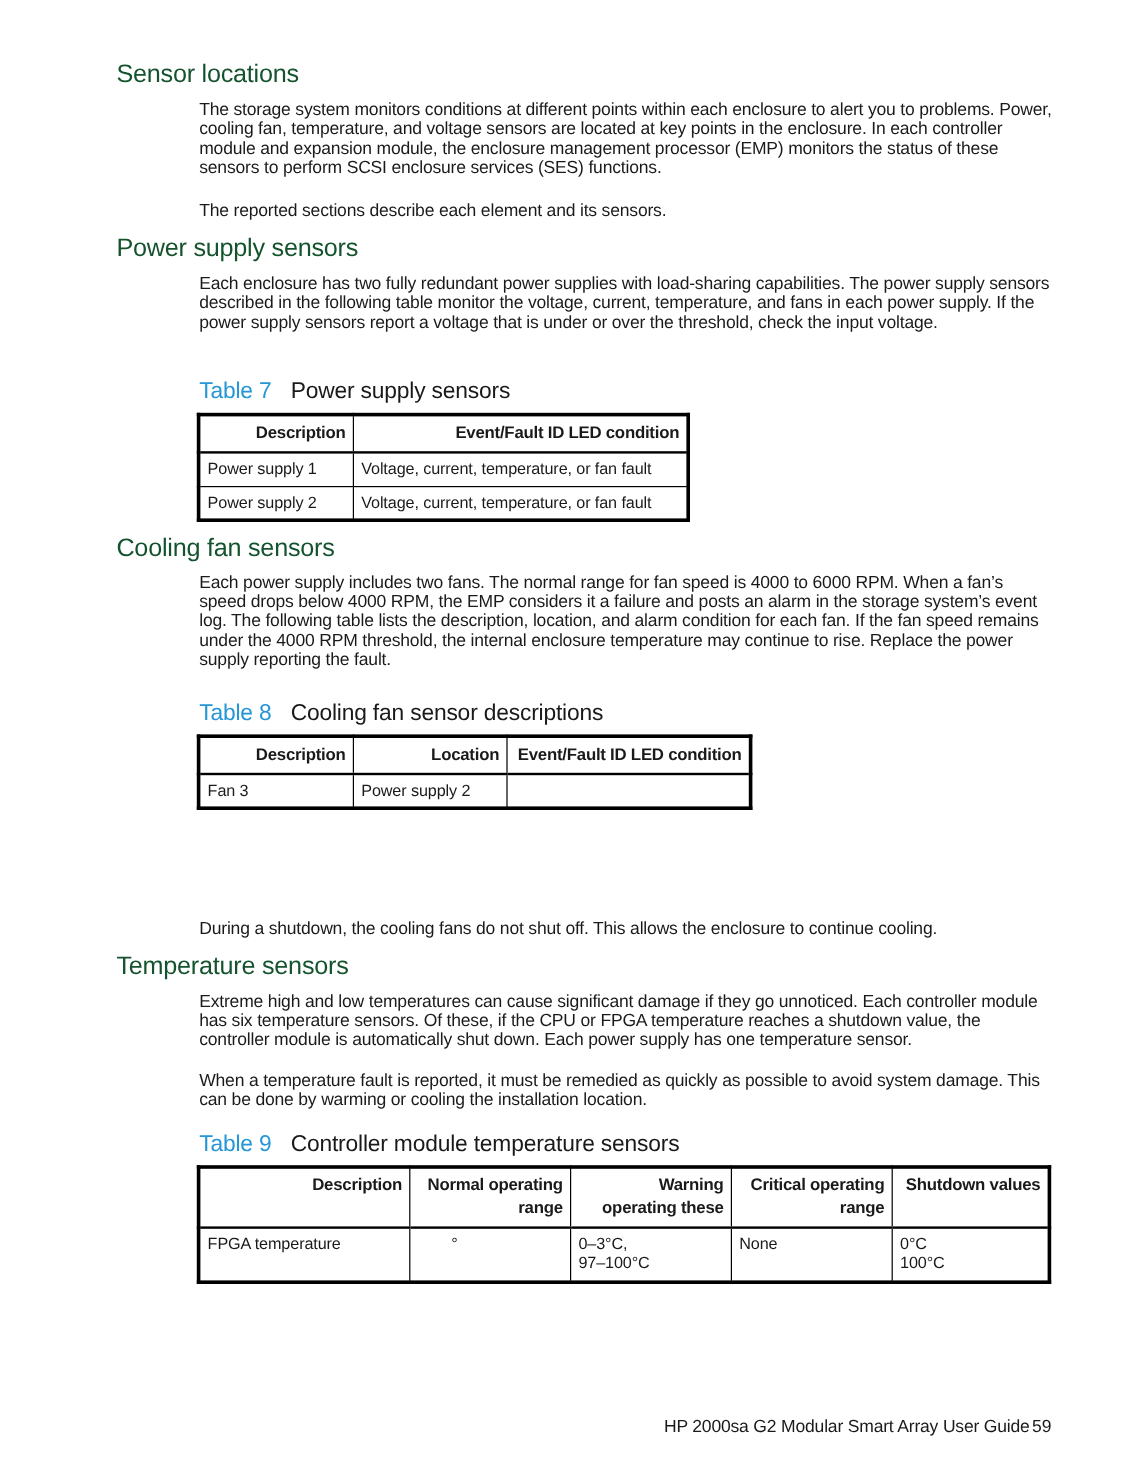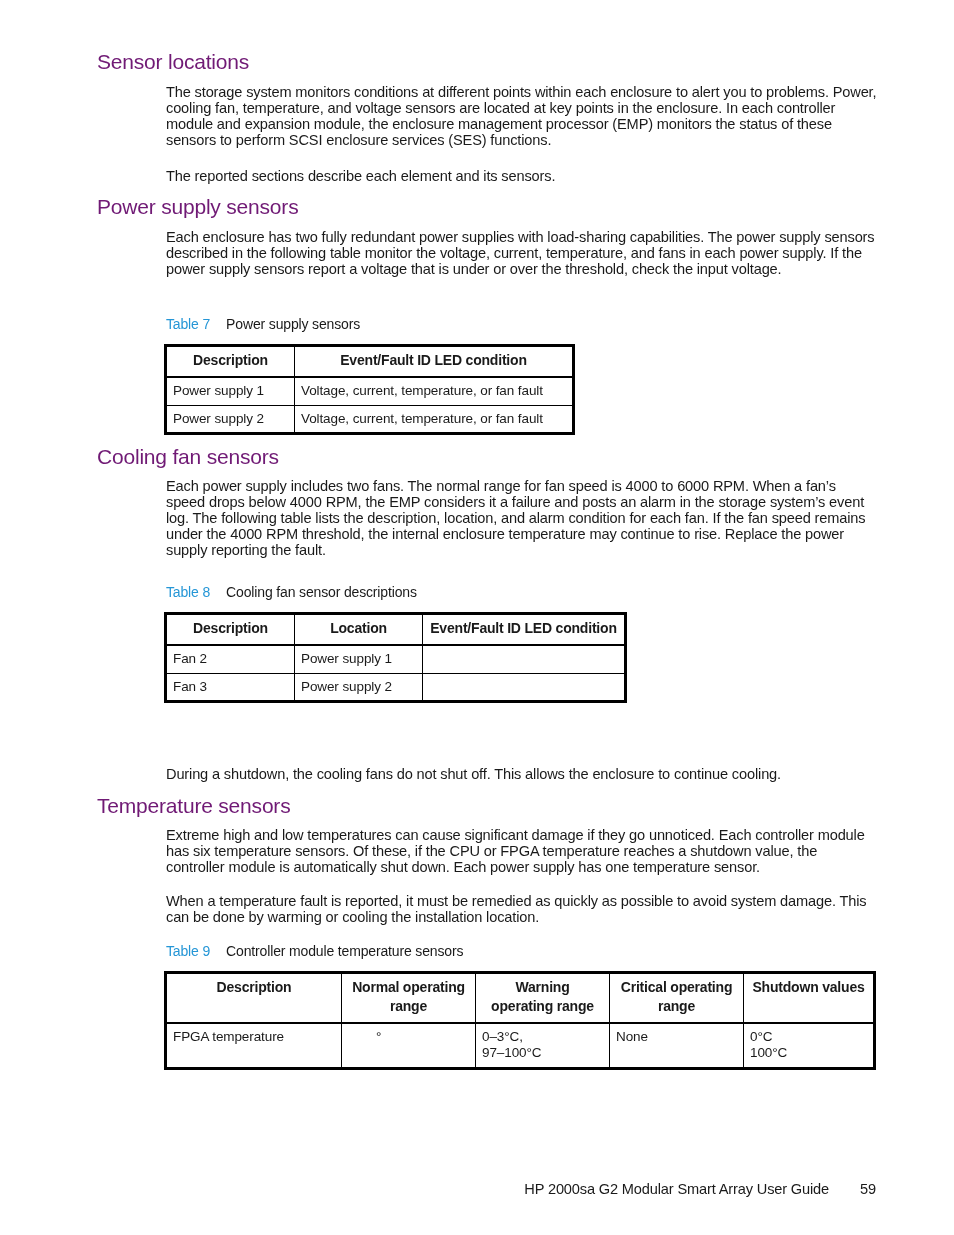--- a/index.html
+++ b/index.html
@@ -3,52 +3,52 @@
   <meta charset="utf-8">
   <style>
     html, body { margin: 0; padding: 0; background: #ffffff; }
     body {
       width: 954px; height: 1235px; position: relative; overflow: hidden;
       font-family: "Liberation Sans", "DejaVu Sans", sans-serif;
       color: #1a1a1a;
     }
     .h1 {
       position: absolute; left: 97px;
-      font-size: 21px; color: #701a75; font-weight: normal;
+      font-size: 21px; color: #14532d; font-weight: normal;
       margin: 0; letter-spacing: -0.2px;
     }
     .para {
       position: absolute; left: 166px; width: 712px;
       font-size: 14.6px; line-height: 16px; margin: 0; color: #1a1a1a;
       letter-spacing: -0.15px;
     }
     .caption {
-      position: absolute; left: 166px; font-size: 14px; margin: 0;
+      position: absolute; left: 166px; font-size: 19px; margin: 0;
       letter-spacing: -0.15px;
     }
     .caption .tnum { color: #2596d6; margin-right: 16px; }
     table.t {
       position: absolute; left: 164px;
       border-collapse: collapse; border: 3px solid #000;
       font-size: 13.5px;
     }
     table.t th {
-      text-align: center; vertical-align: top; font-weight: bold;
+      text-align: right; vertical-align: top; font-weight: bold;
       padding: 4px 6px 6px 6px; border: 1px solid #000; border-bottom: 2px solid #000;
       font-size: 14px; letter-spacing: -0.2px; line-height: 19px;
     }
     table.t td {
       vertical-align: top; padding: 5px 6px 5px 6px;
       border: 1px solid #000; line-height: 16px; letter-spacing: -0.1px;
     }
     .footer {
       position: absolute; right: 78px; top: 1181px;
       font-size: 14.6px; letter-spacing: -0.15px;
     }
-    .footer .pg { margin-left: 31px; }
+    .footer .pg { margin-left: 2px; }
     .deg-only { padding-left: 34px !important; }
   </style>
 </head>
 <body>
 
 <h2 class="h1" style="top:50px">Sensor locations</h2>
 <p class="para" style="top:84px">The storage system monitors conditions at different points within each enclosure to alert you to problems. Power, cooling fan, temperature, and voltage sensors are located at key points in the enclosure. In each controller module and expansion module, the enclosure management processor (EMP) monitors the status of these sensors to perform SCSI enclosure services (SES) functions.</p>
 <p class="para" style="top:168px">The reported sections describe each element and its sensors.</p>
 
 <h2 class="h1" style="top:195px">Power supply sensors</h2>
@@ -79,43 +79,38 @@
 <table class="t" style="top:612px; width:463px">
   <thead>
     <tr>
       <th style="width:115px">Description</th>
       <th style="width:115px">Location</th>
       <th>Event/Fault ID LED condition</th>
     </tr>
   </thead>
   <tbody>
     <tr style="height:28px">
-      <td>Fan 2</td>
-      <td>Power supply 1</td>
-      <td></td>
-    </tr>
-    <tr style="height:28px">
       <td>Fan 3</td>
       <td>Power supply 2</td>
       <td></td>
     </tr>
   </tbody>
 </table>
 <p class="para" style="top:766px">During a shutdown, the cooling fans do not shut off. This allows the enclosure to continue cooling.</p>
 
 <h2 class="h1" style="top:794px">Temperature sensors</h2>
 <p class="para" style="top:827px">Extreme high and low temperatures can cause significant damage if they go unnoticed. Each controller module has six temperature sensors. Of these, if the CPU or FPGA temperature reaches a shutdown value, the controller module is automatically shut down. Each power supply has one temperature sensor.</p>
 <p class="para" style="top:893px">When a temperature fault is reported, it must be remedied as quickly as possible to avoid system damage. This can be done by warming or cooling the installation location.</p>
 <p class="caption" style="top:943px"><span class="tnum">Table 9</span><span>Controller module temperature sensors</span></p>
 <table class="t" style="top:971px; width:712px">
   <thead>
     <tr>
       <th style="width:162px"><span>Description</span></th>
       <th style="width:121px"><span>Normal operating</span><br><span>range</span></th>
-      <th style="width:121px"><span>Warning</span><br><span>operating range</span></th>
+      <th style="width:121px"><span>Warning</span><br><span>operating these</span></th>
       <th style="width:121px"><span>Critical operating</span><br><span>range</span></th>
       <th><span>Shutdown values</span></th>
     </tr>
   </thead>
   <tbody>
     <tr style="height:45px">
       <td>FPGA temperature</td>
       <td class="deg-only">°</td>
       <td><span>0–3°C,</span><br><span>97–100°C</span></td>
       <td>None</td>

